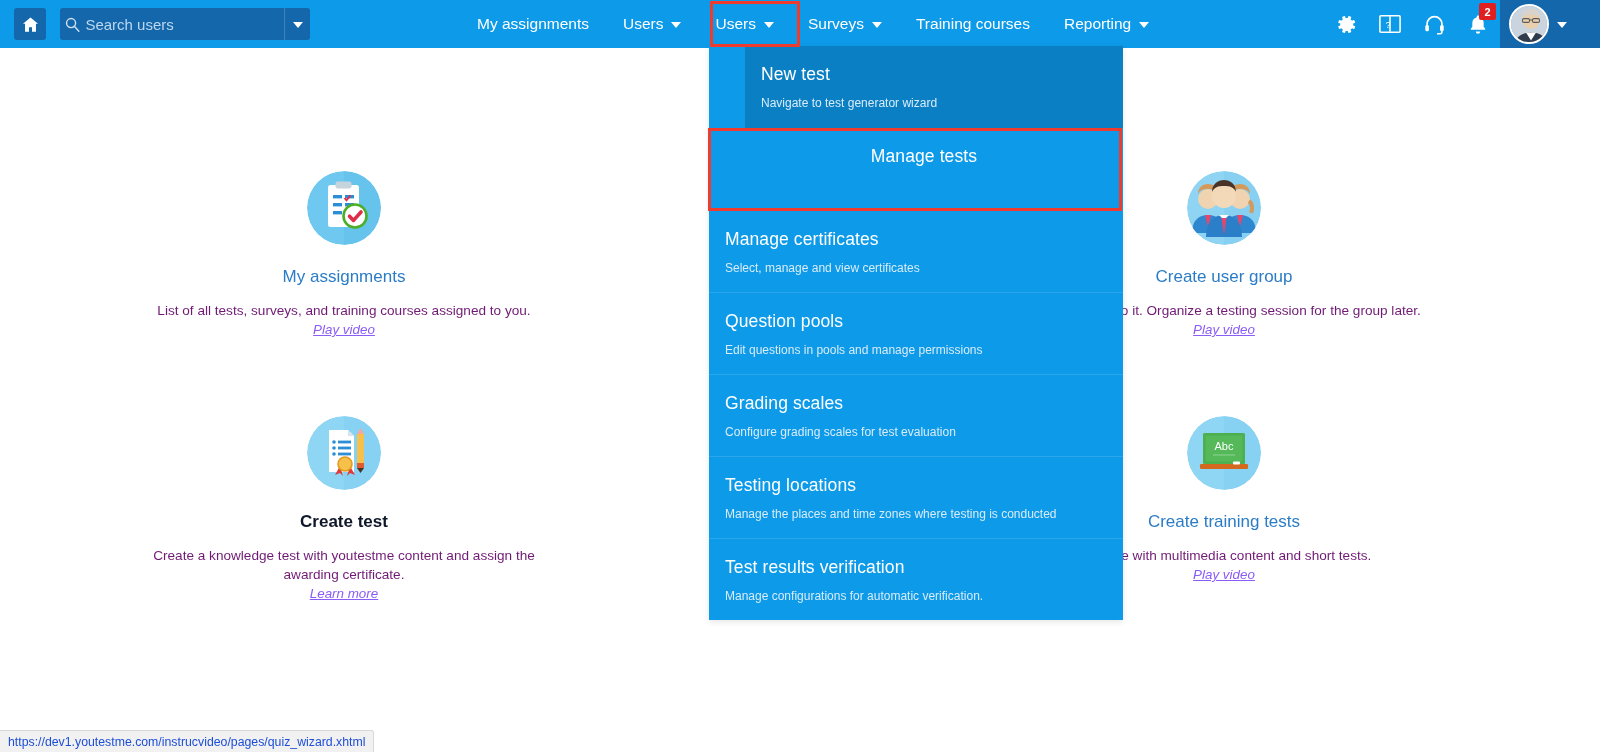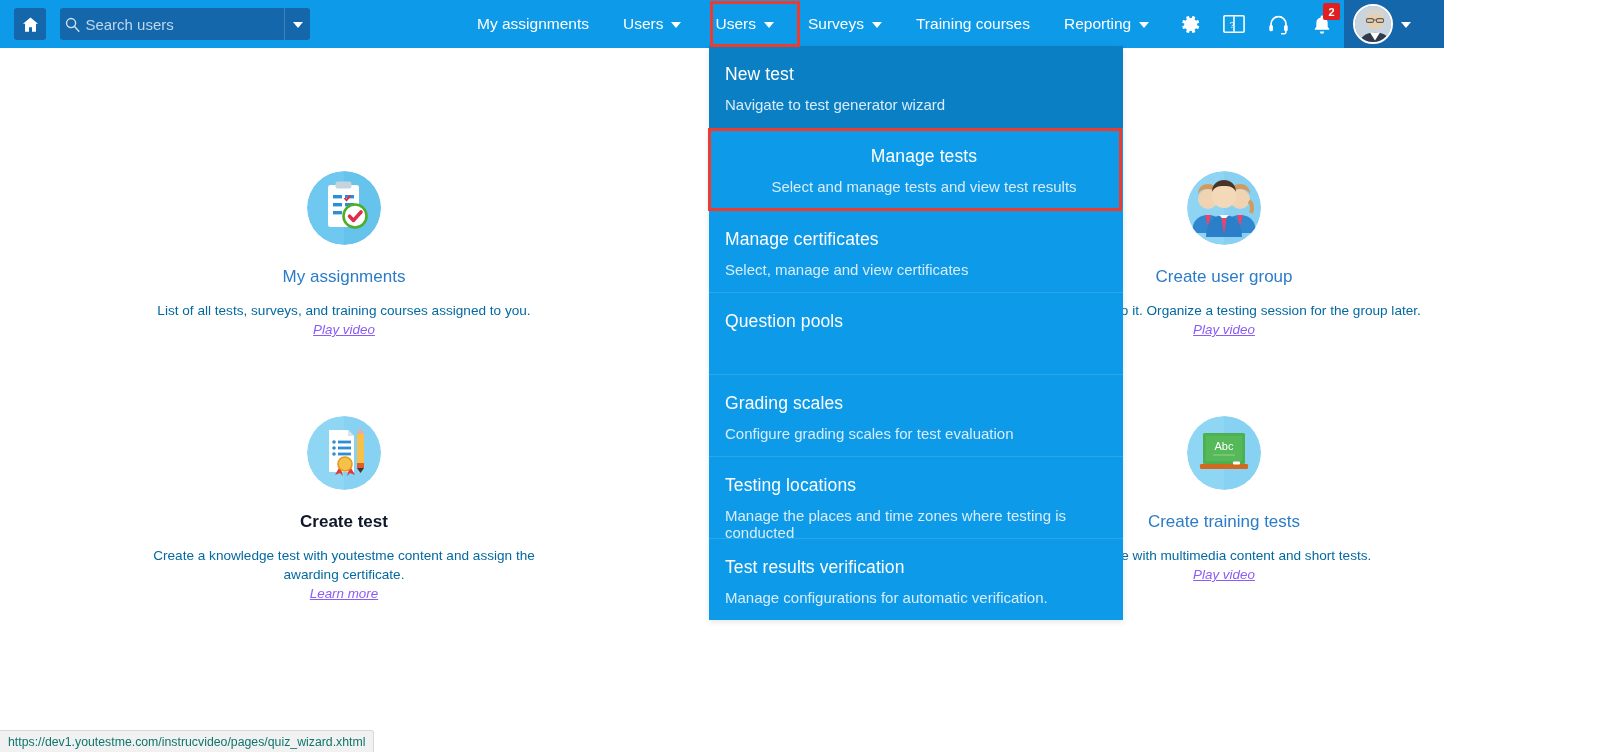--- a/index.html
+++ b/index.html
@@ -6,21 +6,21 @@
   html, body {
     width: 1600px; height: 752px;
     font-family: "Liberation Sans", sans-serif;
     background: #ffffff;
     overflow: hidden;
   }
 
   
   .header {
     position: absolute; top: 0; left: 0;
-    width: 1444px; height: 48px;
+    width: 1600px; height: 48px;
     background: #0d9ae8;
     display: flex; align-items: center;
     z-index: 40;
   }
   .home-btn {
     position: absolute; left: 14px; top: 8px;
     width: 32px; height: 32px;
     background: #1567ab;
     border-radius: 3px;
     display: flex; align-items: center; justify-content: center;
@@ -124,30 +124,30 @@
     background: #0d9ae8;
     z-index: 50;
     box-shadow: 0 2px 6px rgba(0,0,0,0.10);
   }
   .menu-item {
     height: 82px;
     padding: 18px 0 0 16px;
     cursor: pointer;
     border-top: 1px solid #2aa7ec;
   }
-  .menu-item:first-child { border-top: none; }
+  .menu-item:first-child { border-top: none; margin-left: 36px; }
   .menu-item.active { background: #0b7fc4; border-top-color: #0b7fc4; }
   .menu-item.active + .menu-item { border-top: none; text-align: center; }
   .menu-title {
     color: #ffffff; font-size: 17.5px; font-weight: 400;
     letter-spacing: 0.1px;
     margin-bottom: 11px;
   }
   .menu-desc {
-    color: #d8ecf9; font-size: 15px;
+    color: #d8ecf9; font-size: 12px;
   }
 
   
   .content {
     position: absolute; top: 48px; left: 0;
     width: 1600px; height: 660px;
     z-index: 10;
   }
   .card {
     position: absolute;
@@ -162,39 +162,39 @@
     overflow: hidden;
     text-decoration: underline;
   }
   .card-title {
     font-size: 17px;
     color: #2b7cc6;
     margin-bottom: 14px;
   }
   .card-title.bold { color: #0f172a; font-weight: bold; }
   .card-desc {
-    font-size: 13.6px; color: #0369a1; line-height: 19px;
+    font-size: 13.6px; color: #701a75; line-height: 19px;
   }
   .card-link {
     font-size: 13.4px; color: #8b5cf6;
     font-style: italic; text-decoration: underline;
     cursor: pointer;
   }
 
   
   .statusbar {
     position: absolute; left: 0; bottom: 0;
     height: 22px;
     background: #f1f1f1;
     border-top-right-radius: 3px;
     border-right: 1px solid #d8d8d8;
     border-top: 1px solid #d8d8d8;
     display: flex; align-items: center;
     padding: 0 8px;
-    font-size: 12.3px; color: #0f766e;
+    font-size: 12.3px; color: #1d4ed8;
     z-index: 70;
     white-space: nowrap;
   }
 </style>
 </head>
 <body>
 
 <div class="header">
 
   <div class="home-btn">
@@ -415,28 +415,28 @@
 
 </div>
 
 <div class="dropdown">
   <div class="menu-item active">
     <div class="menu-title">New test</div>
     <div class="menu-desc">Navigate to test generator wizard</div>
   </div>
   <div class="menu-item">
     <div class="menu-title">Manage tests</div>
-    <div class="menu-desc">Select and manage tests and view test results</div>
   </div>
   <div class="menu-item">
     <div class="menu-title">Manage certificates</div>
     <div class="menu-desc">Select, manage and view certificates</div>
   </div>
   <div class="menu-item">
     <div class="menu-title">Question pools</div>
+    <div class="menu-desc">Edit questions in pools and manage permissions</div>
   </div>
   <div class="menu-item">
     <div class="menu-title">Grading scales</div>
     <div class="menu-desc">Configure grading scales for test evaluation</div>
   </div>
   <div class="menu-item">
     <div class="menu-title">Testing locations</div>
     <div class="menu-desc">Manage the places and time zones where testing is conducted</div>
   </div>
   <div class="menu-item">

